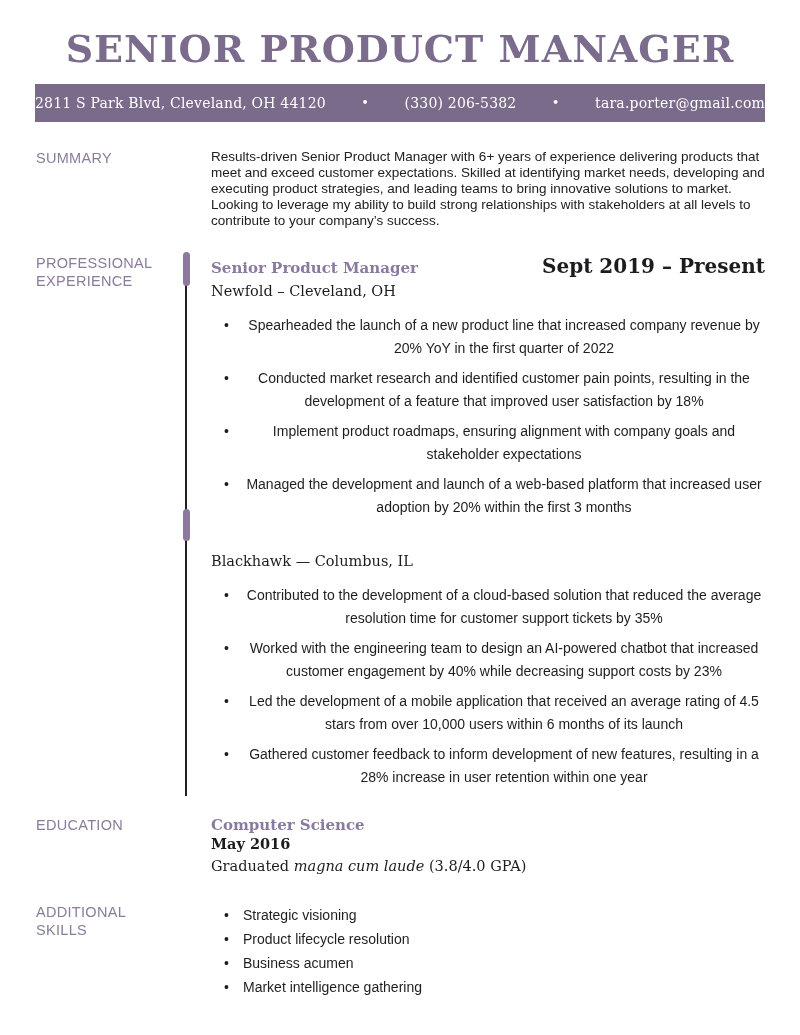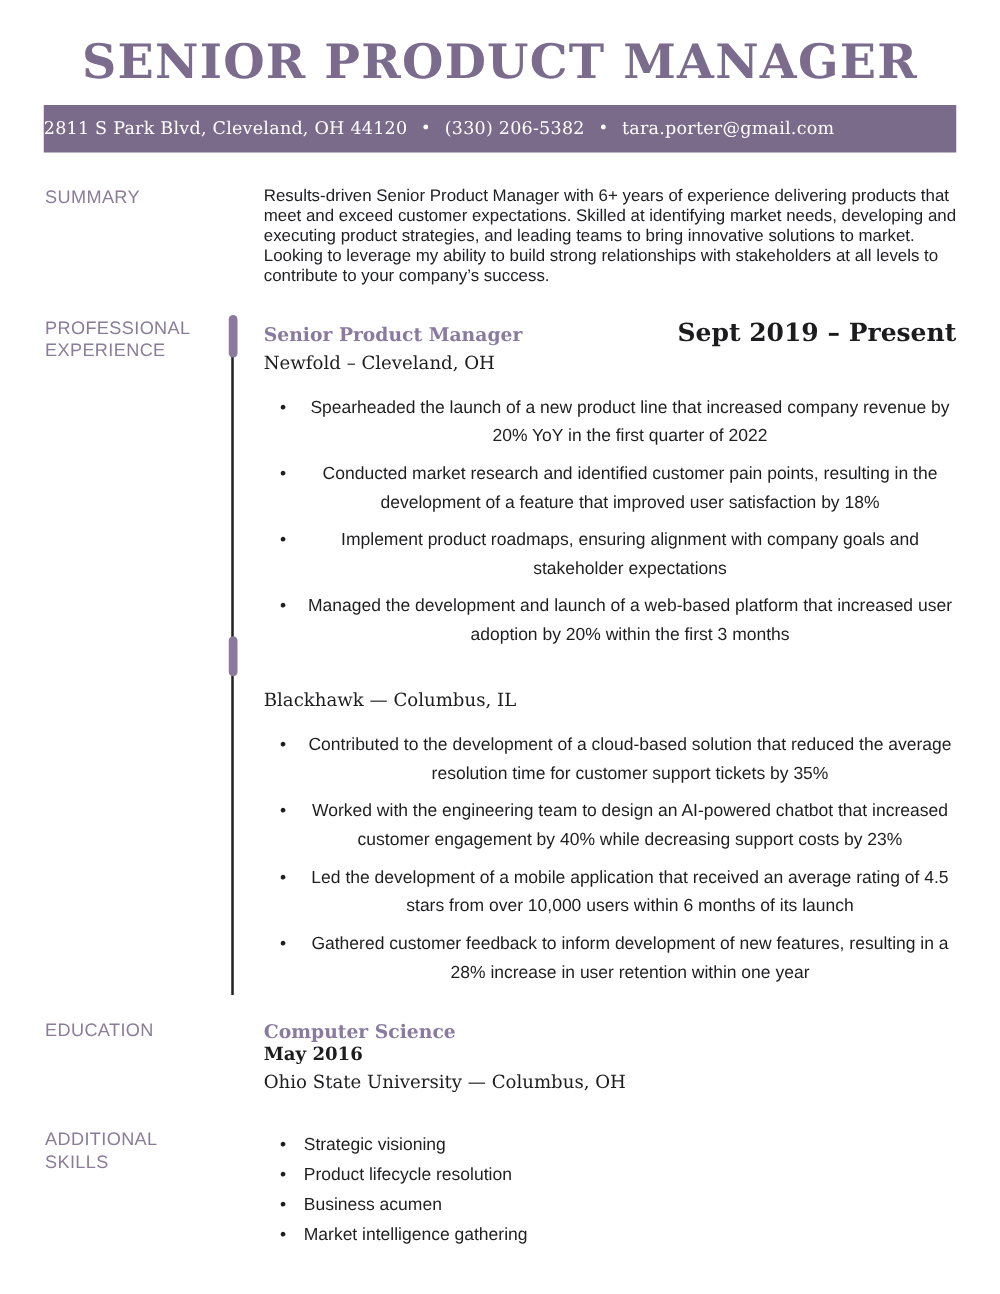--- a/index.html
+++ b/index.html
@@ -11,21 +11,21 @@
   .page{width:800px;height:1035px;position:relative;}
 
   
   .title{
     font-family:"DejaVu Serif",serif;font-weight:700;
     font-size:38px;letter-spacing:1px;color:#7b6c8e;
     text-align:center;margin:27px 0 0 0;line-height:44px;
   }
   .banner{
     margin:13px 35px 0 35px;height:38px;background:#7a6b8a;
-    display:flex;align-items:center;justify-content:flex-start;gap:11px;
+    display:flex;align-items:center;justify-content:space-between;gap:11px;
     font-family:"DejaVu Serif",serif;font-size:14px;color:#ffffff;
     letter-spacing:0.2px;
   }
   .banner .sep{font-size:13px;position:relative;top:-1px;}
 
   
   .row{display:flex;align-items:flex-start;}
   .label{
     width:176px;box-sizing:border-box;padding-left:36px;
     font-weight:normal;font-size:14.5px;line-height:18px;
@@ -157,21 +157,21 @@
     </div>
   </section>
 
   <section class="row row-edu">
     <div class="label">EDUCATION</div>
     <div class="content pad-content">
       <div class="edu-head">
         <h3 class="edu-degree">Computer Science</h3>
         <div class="edu-dates">May 2016</div>
       </div>
-      <div class="edu-line">Ohio State University — Columbus, OH</div>
+      <div class="edu-line"><span>Graduated </span><span class="italic">magna cum laude</span><span> (3.8/4.0 GPA)</span></div>
     </div>
   </section>
 
   <section class="row row-skills">
     <div class="label">
       <div>ADDITIONAL</div>
       <div>SKILLS</div>
     </div>
     <div class="content pad-content">
       <ul class="skills">

